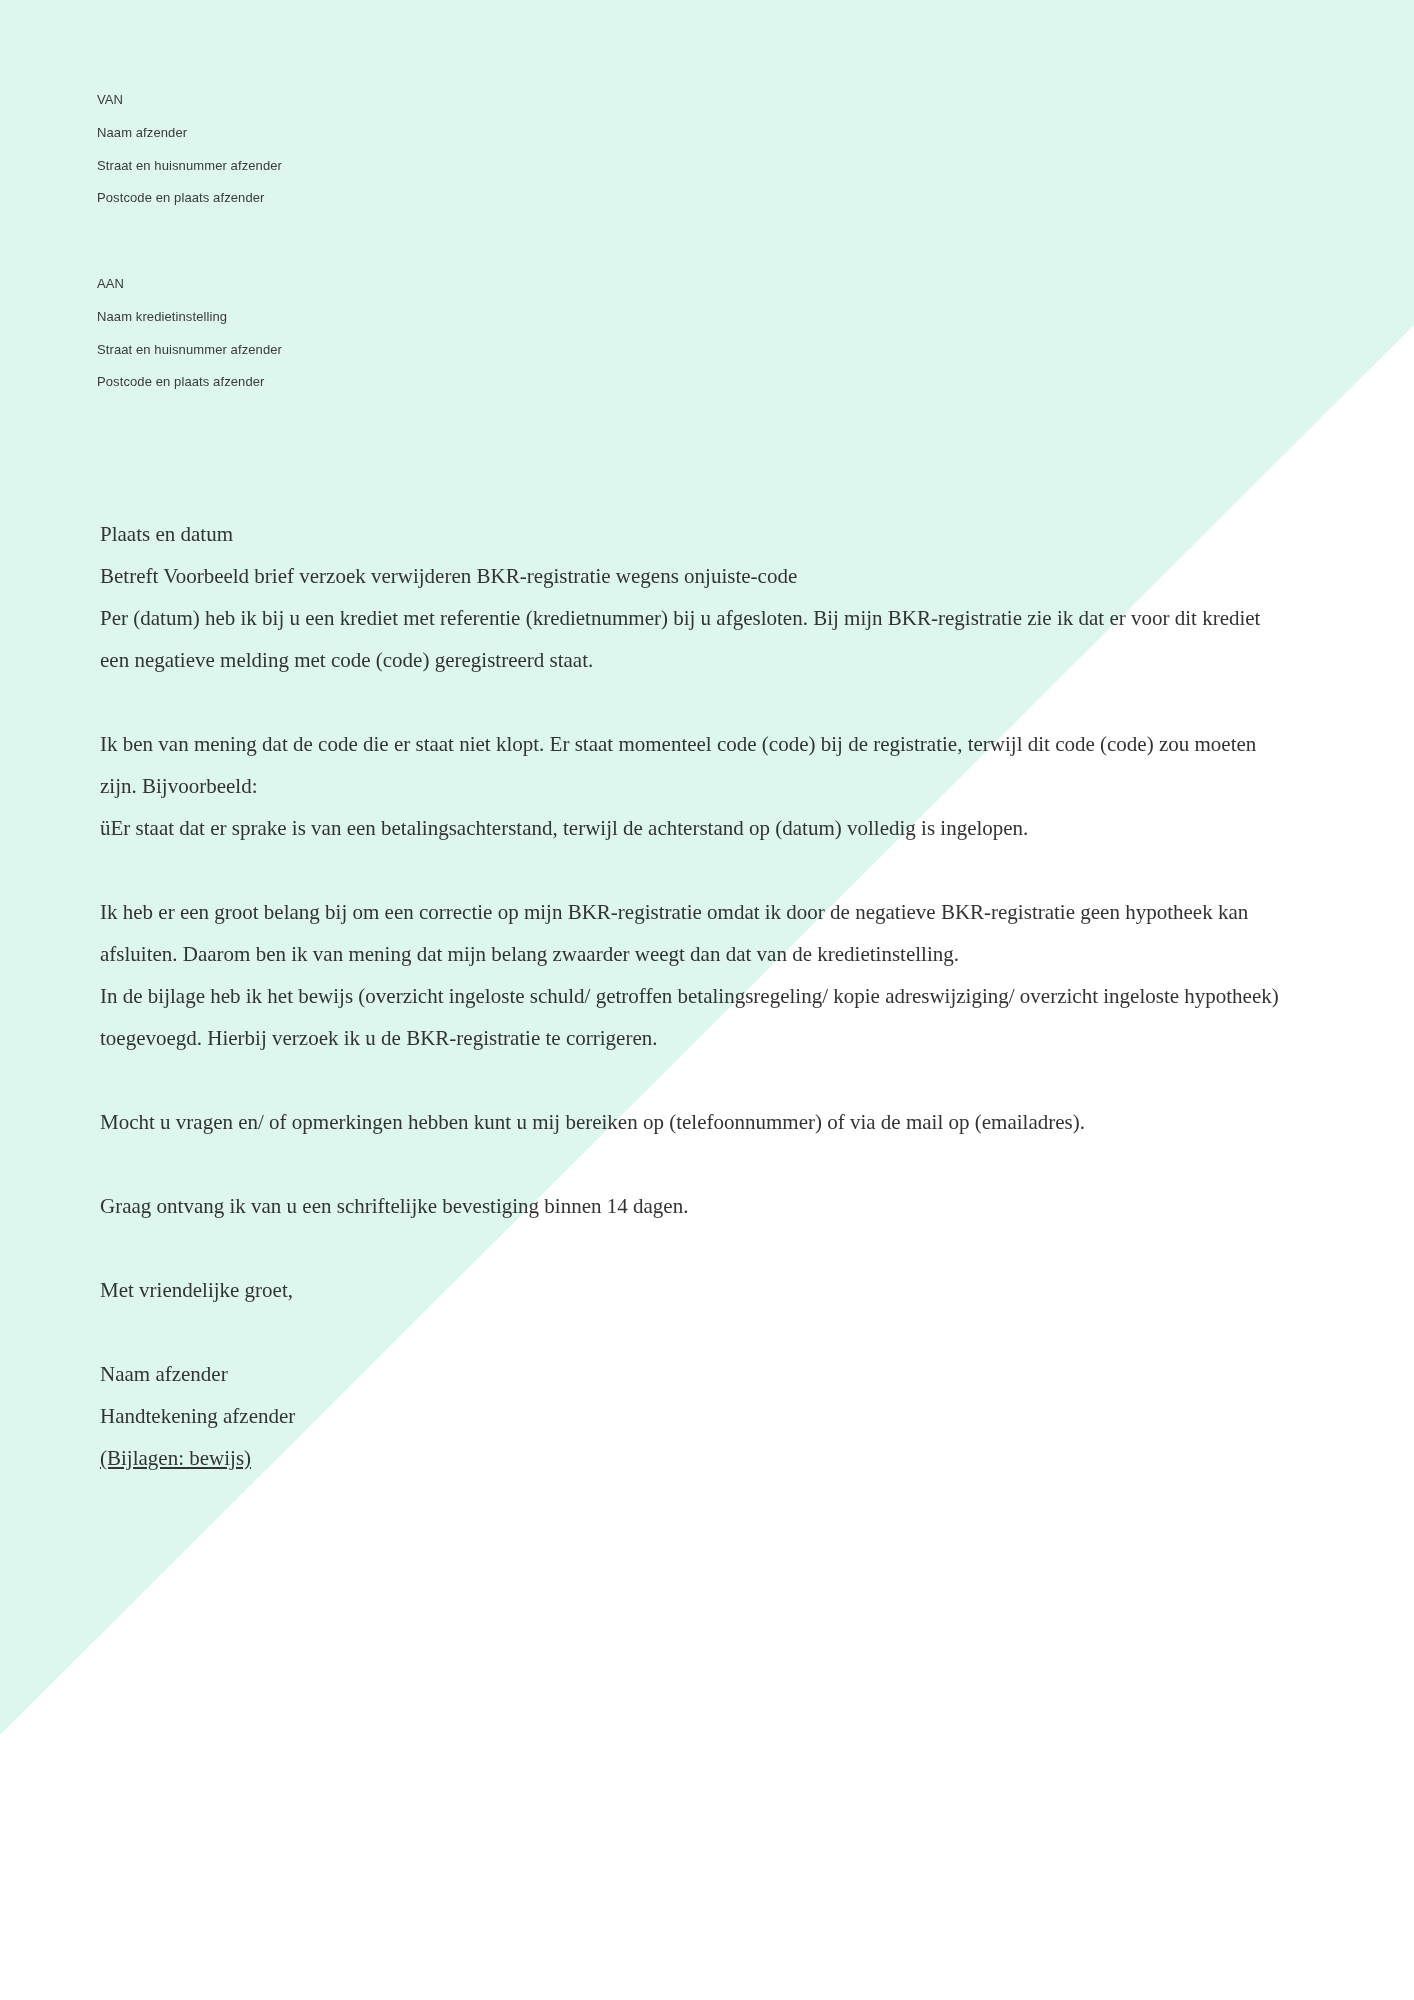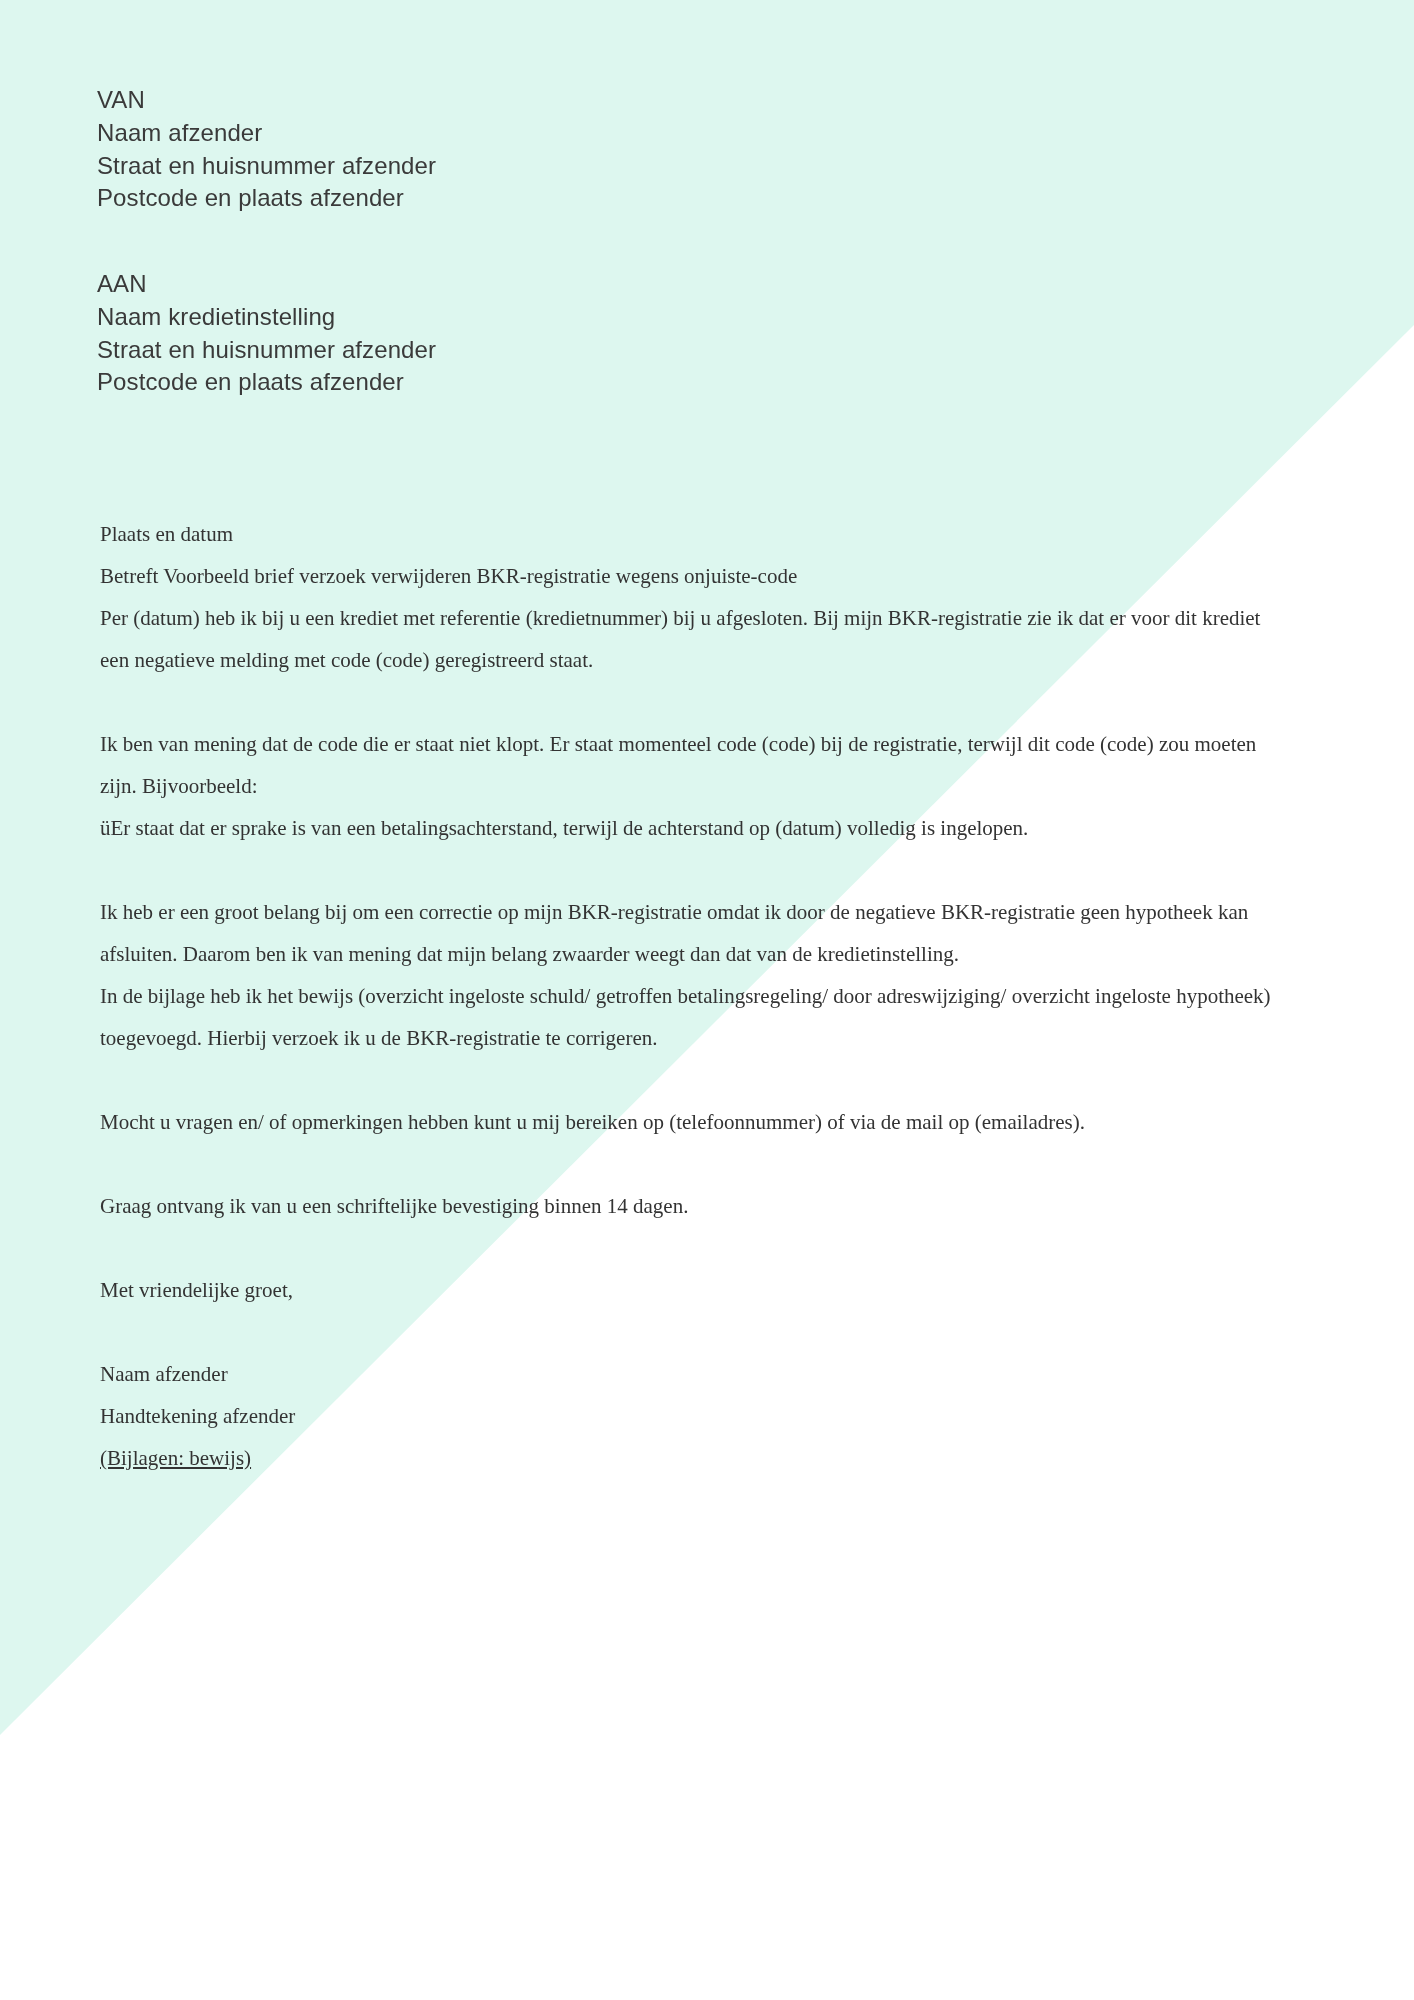--- a/index.html
+++ b/index.html
@@ -38,21 +38,21 @@
     position: relative;
     z-index: 1;
     padding: 0;
   }
 
   
   .address-block {
     position: absolute;
     left: 97px;
     font-family: "Liberation Sans", "DejaVu Sans", sans-serif;
-    font-size: 24px;
+    font-size: 13px;
     line-height: 32.8px;
     color: #3a3a3a;
     letter-spacing: 0.1px;
   }
   .address-from { top: 84px; }
   .address-to   { top: 268px; }
 
   .address-block .line {
     white-space: nowrap;
   }
@@ -111,21 +111,21 @@
       <p class="tight">Plaats en datum</p>
       <p class="tight">Betreft Voorbeeld brief verzoek verwijderen BKR-registratie wegens onjuiste-code</p>
 
 
       <p>Per (datum) heb ik bij u een krediet met referentie (kredietnummer) bij u afgesloten. Bij mijn BKR-registratie zie ik dat er voor dit krediet een negatieve melding met code (code) geregistreerd staat.</p>
 
       <p class="tight">Ik ben van mening dat de code die er staat niet klopt. Er staat momenteel code (code) bij de registratie, terwijl dit code (code) zou moeten zijn. Bijvoorbeeld:</p>
       <p>üEr staat dat er sprake is van een betalingsachterstand, terwijl de achterstand op (datum) volledig is ingelopen.</p>
 
       <p class="tight">Ik heb er een groot belang bij om een correctie op mijn BKR-registratie omdat ik door de negatieve BKR-registratie geen hypotheek kan afsluiten. Daarom ben ik van mening dat mijn belang zwaarder weegt dan dat van de kredietinstelling.</p>
-      <p>In de bijlage heb ik het bewijs (overzicht ingeloste schuld/ getroffen betalingsregeling/ door adreswijziging/ overzicht ingeloste hypotheek) toegevoegd. Hierbij verzoek ik u de BKR-registratie te corrigeren.</p>
+      <p>In de bijlage heb ik het bewijs (overzicht ingeloste schuld/ getroffen betalingsregeling/ kopie adreswijziging/ overzicht ingeloste hypotheek) toegevoegd. Hierbij verzoek ik u de BKR-registratie te corrigeren.</p>
 
       <p>Mocht u vragen en/ of opmerkingen hebben kunt u mij bereiken op (telefoonnummer) of via de mail op (emailadres).</p>
 
       <p>Graag ontvang ik van u een schriftelijke bevestiging binnen 14 dagen.</p>
 
       <p>Met vriendelijke groet,</p>
 
       <p class="tight">Naam afzender</p>
       <p class="tight">Handtekening afzender</p>
       <p class="tight">(Bijlagen: bewijs)</p>

